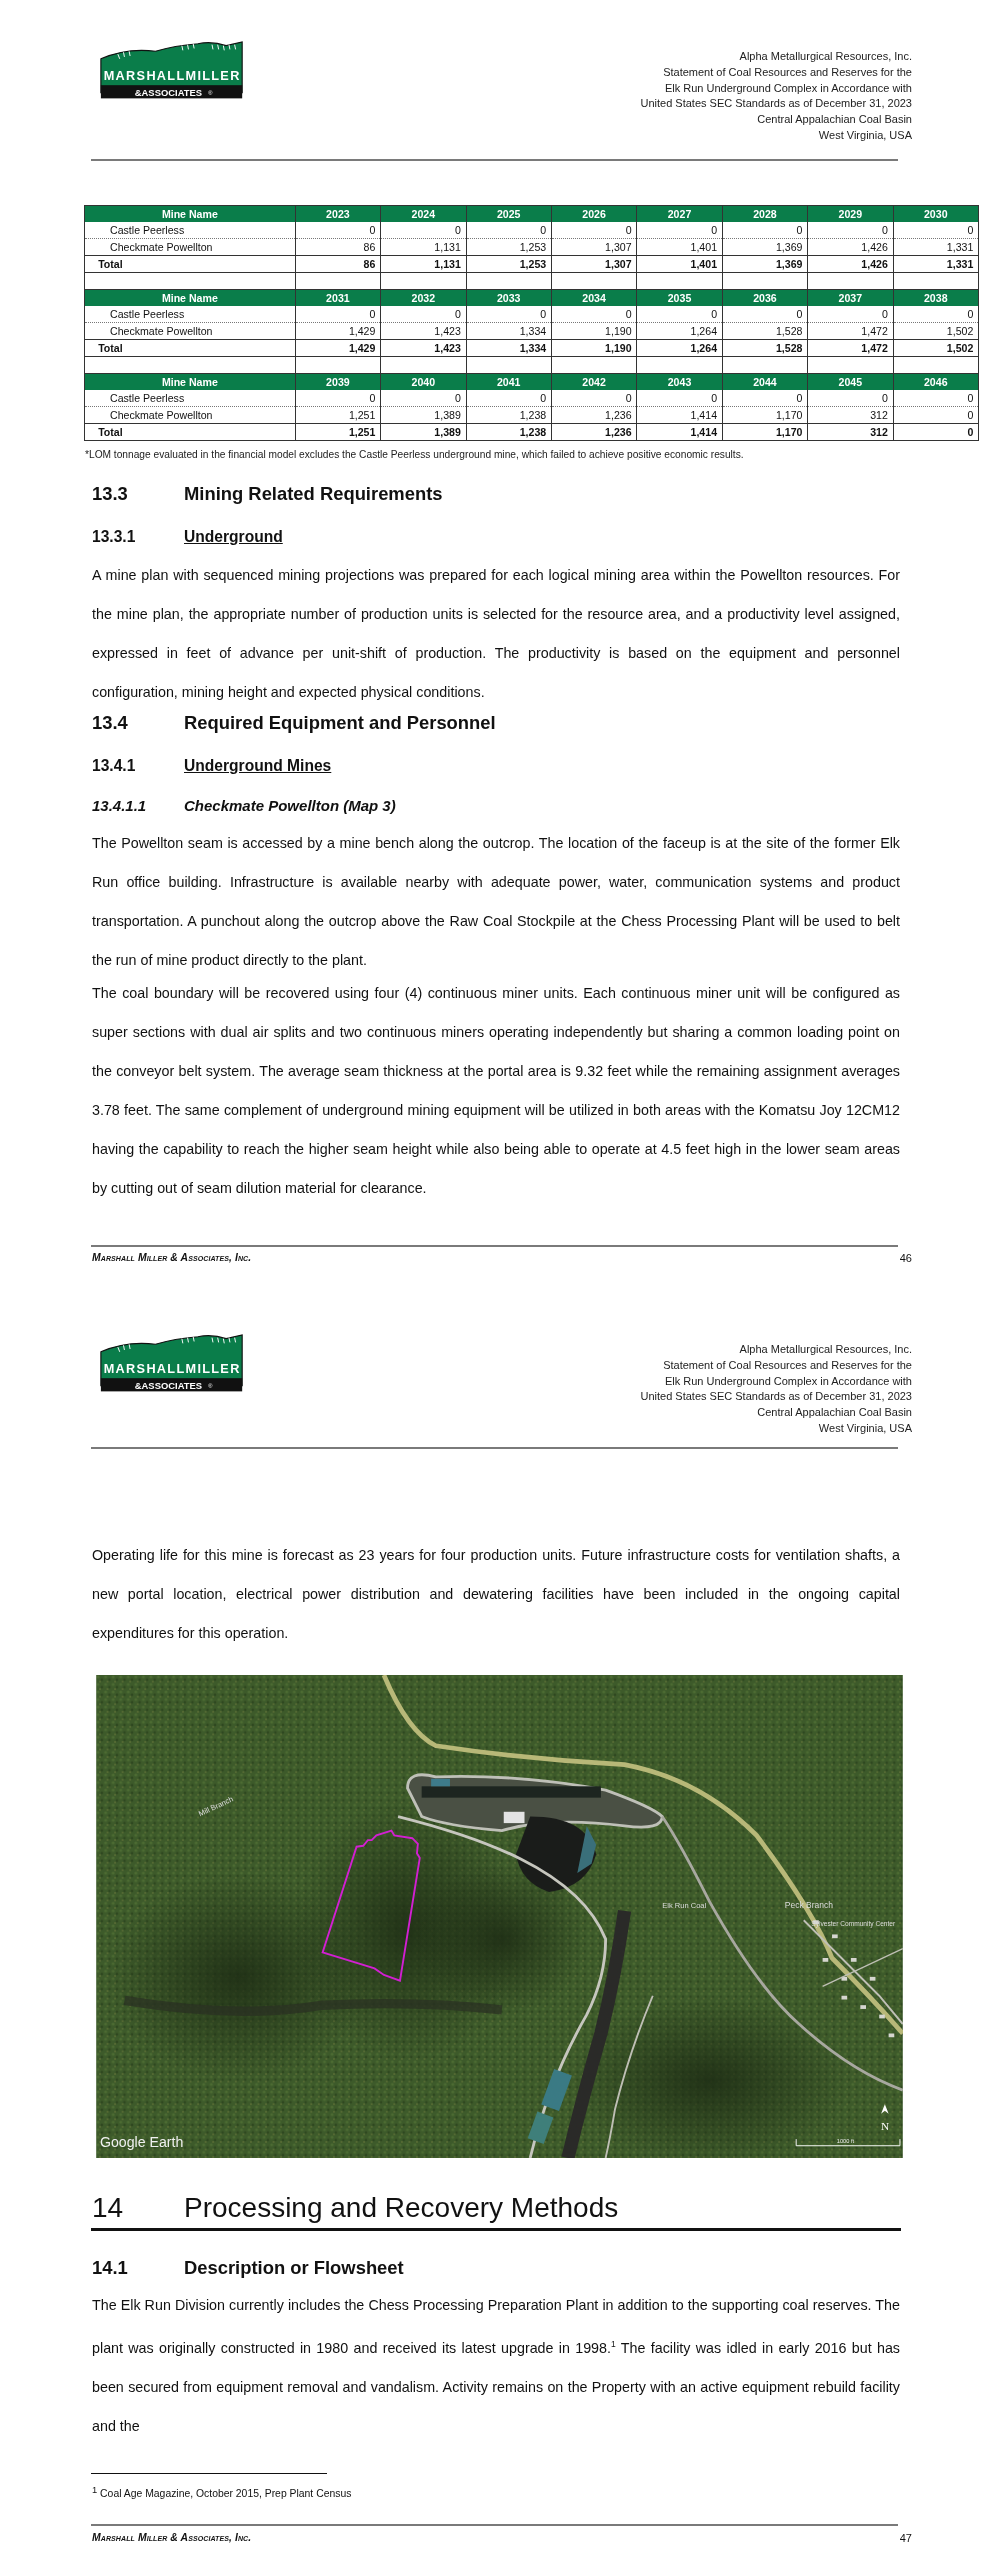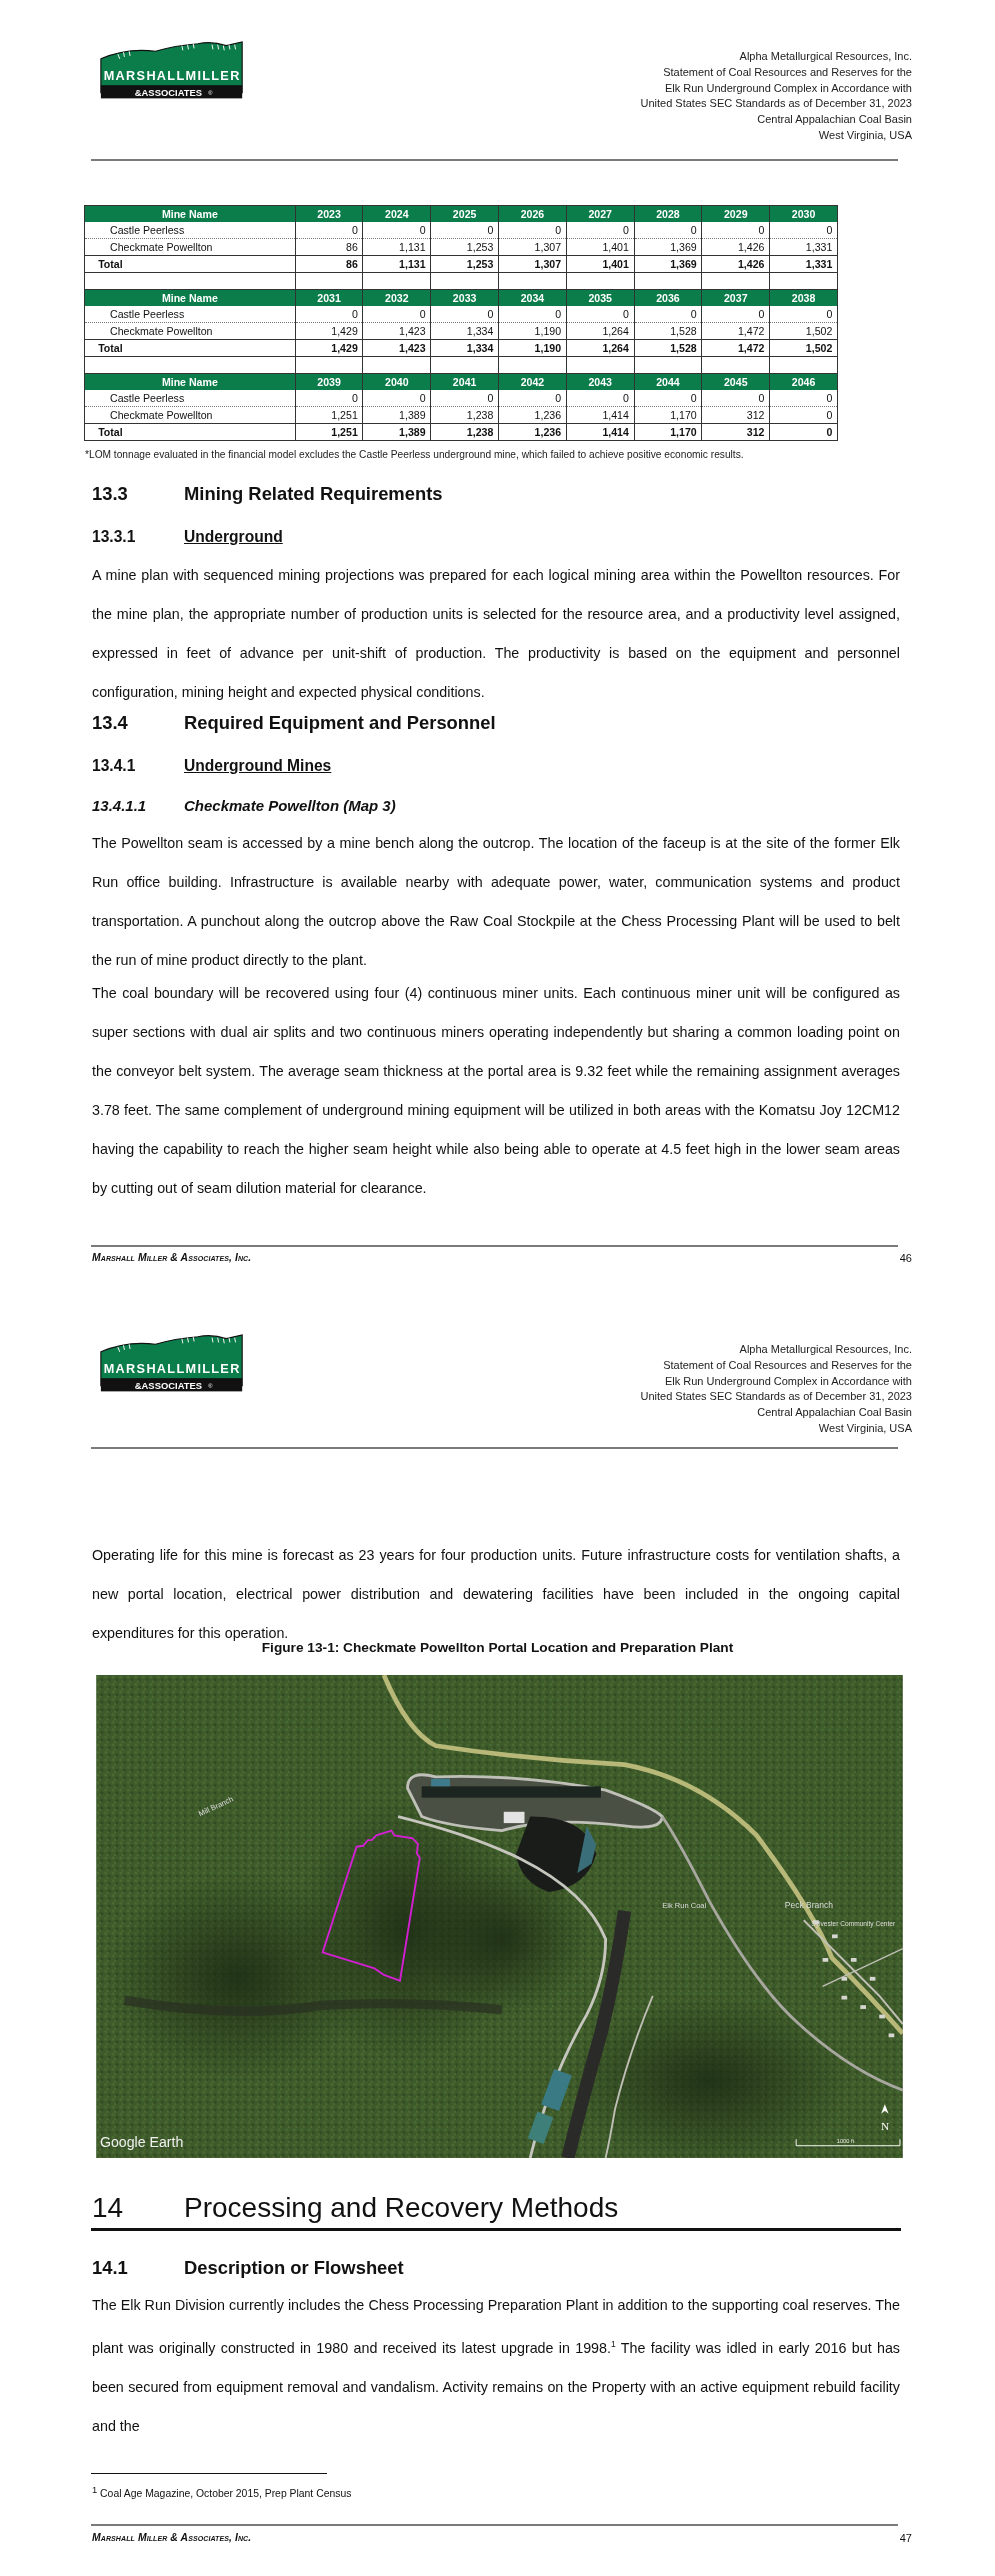--- a/index.html
+++ b/index.html
@@ -12,21 +12,21 @@
   .logo { position:absolute; left:99px; width:146px; height:68px; }
   .hdr-text { position:absolute; right:83px; text-align:right; font-size:11px;
               line-height:15.8px; color:#222; }
   .hdr-rule { position:absolute; left:91px; width:807px; height:1.9px; background:#7a7a7a; }
   .ftr-rule { position:absolute; left:91px; width:807px; height:1.9px; background:#7a7a7a; }
   .ftr-left { position:absolute; left:92px; font-size:10.4px; font-weight:bold; font-style:italic;
               font-variant:small-caps; letter-spacing:0.1px; }
   .ftr-right { position:absolute; right:83px; font-size:11px; }
 
   .tbl-title { position:absolute; left:0; width:995px; text-align:center; font-weight:bold; font-size:10px;margin-top:29px; }
-  table.sched { position:absolute; left:84px; width:754px; border-collapse:collapse; font-size:10.6px; }
+  table.sched { position:absolute; left:84px; width:895px; border-collapse:collapse; font-size:10.6px; }
   table.sched td, table.sched th { height:16px; padding:0 4.7px; border-left:0.9px solid #333; border-right:0.9px solid #333; }
   table.sched th { background:#0a7d4a; color:#fff; font-weight:bold; text-align:center; border-top:0.9px solid #333; }
   table.sched td.num { text-align:right; }
   table.sched td.name { width:180px; text-align:left;padding-left:25px; }
   table.sched tr.dotted td { border-bottom:0.9px dotted #777; }
   table.sched tr.total td { font-weight:bold; border-top:0.9px solid #333; border-bottom:0.9px solid #333; }
   table.sched tr.total td.name { padding-left:13.2px; }
   table.sched tr.gap td { height:16px; border-bottom:none; }
   .tbl-note { position:absolute; left:85px; font-size:10.2px; color:#222; }
 
@@ -277,21 +277,20 @@
     <div>Statement of Coal Resources and Reserves for the</div>
     <div>Elk Run Underground Complex in Accordance with</div>
     <div>United States SEC Standards as of December 31, 2023</div>
     <div>Central Appalachian Coal Basin</div>
     <div>West Virginia, USA</div>
   </div>
   <div class="hdr-rule" style="top:154px;"></div>
 
   <div class="para" style="top:243px;">Operating life for this mine is forecast as 23 years for four production units.  Future infrastructure costs for ventilation shafts, a new portal location, electrical power distribution and dewatering facilities have been included in the ongoing capital expenditures for this operation.</div>
 
-  <div class="fig-title" style="top:347px;">Figure 13-1:  Checkmate Powellton Portal Location and Preparation Plant</div>
 </div>
 
 <div class="map">
   <svg width="807" height="483" viewBox="0 0 855 512">
     <defs>
       <radialGradient id="dk1" cx="0.5" cy="0.5" r="0.5">
         <stop offset="0" stop-color="#1d2c14" stop-opacity="0.85"></stop>
         <stop offset="1" stop-color="#1d2c14" stop-opacity="0"></stop>
       </radialGradient>
       <pattern id="tex" width="8" height="8" patternUnits="userSpaceOnUse">

